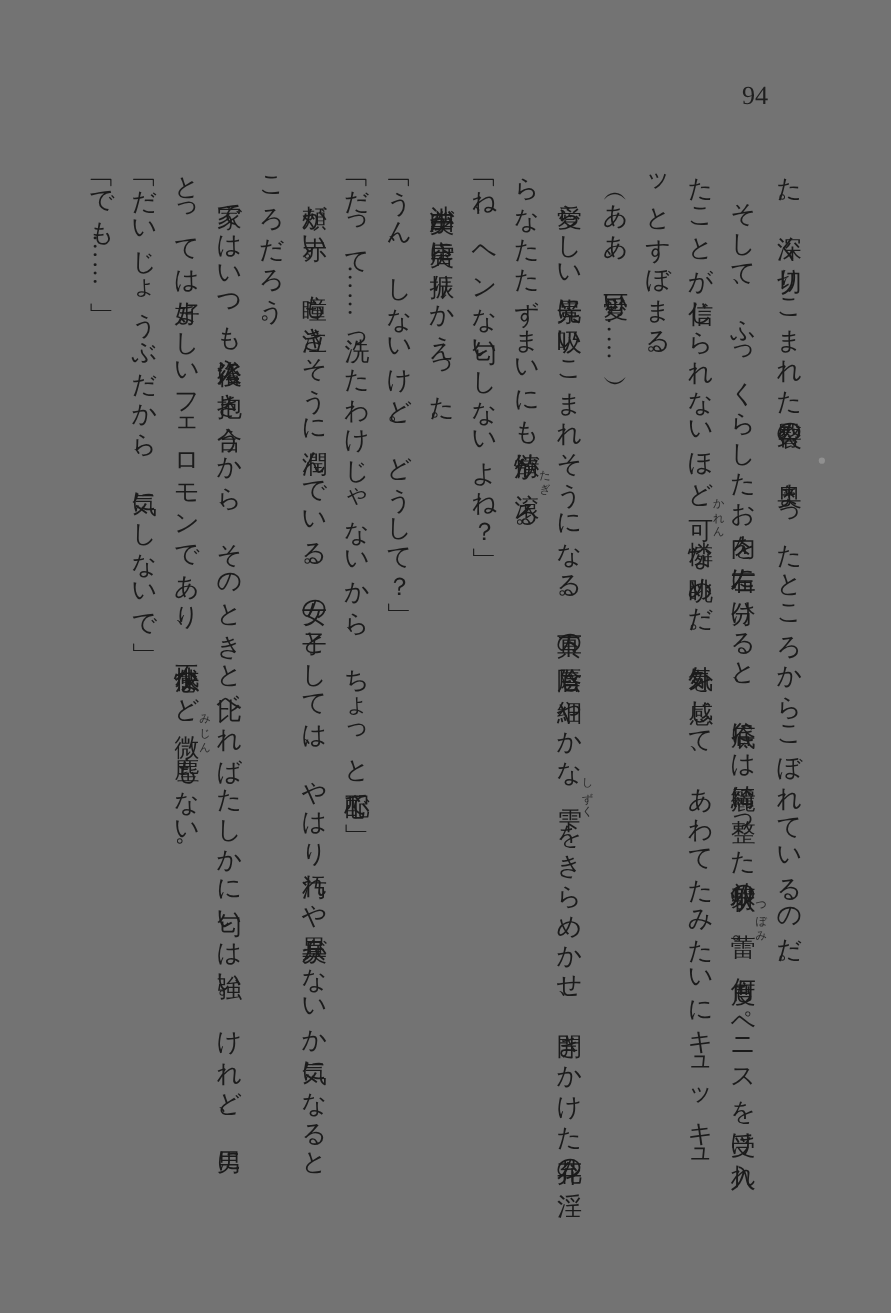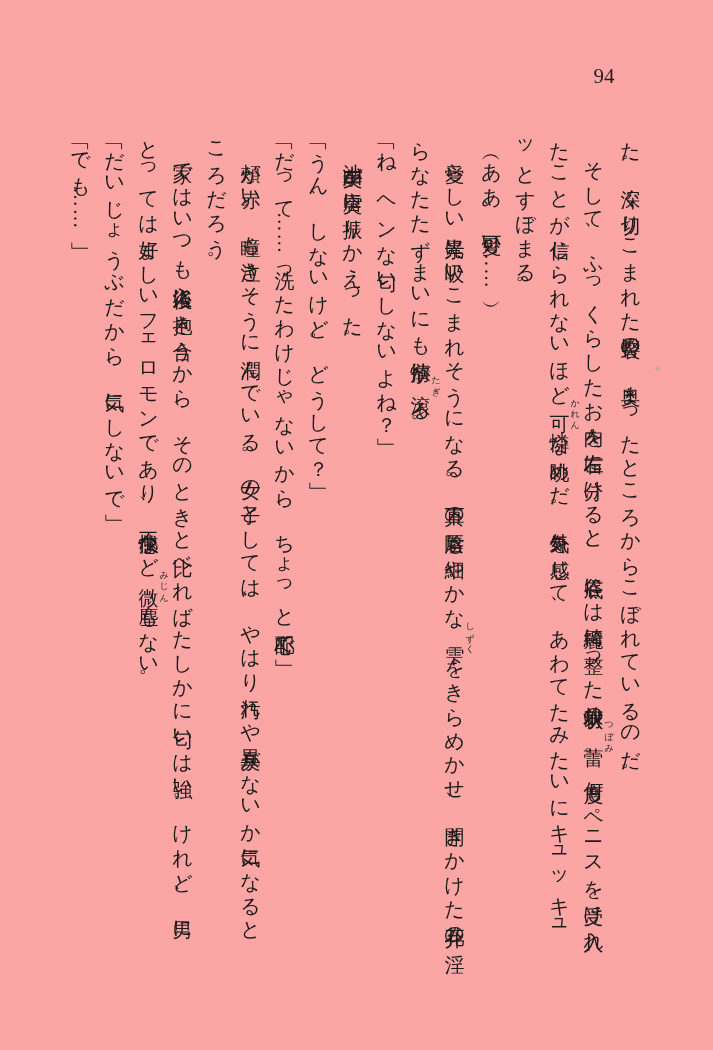--- a/index.html
+++ b/index.html
@@ -4,21 +4,21 @@
 <style>
   html, body {
     margin: 0;
     padding: 0;
     background: #ffffff;
   }
   .page {
     position: relative;
     width: 713px;
     height: 1050px;
-    background: #fca5a5;
+    background: #737373;
     overflow: hidden;
     font-family: "Liberation Serif", "DejaVu Serif", serif;
   }
   .pageno {
     position: absolute;
     top: 64px;
     left: 584px;
     width: 40px;
     text-align: center;
     font-size: 21px;

